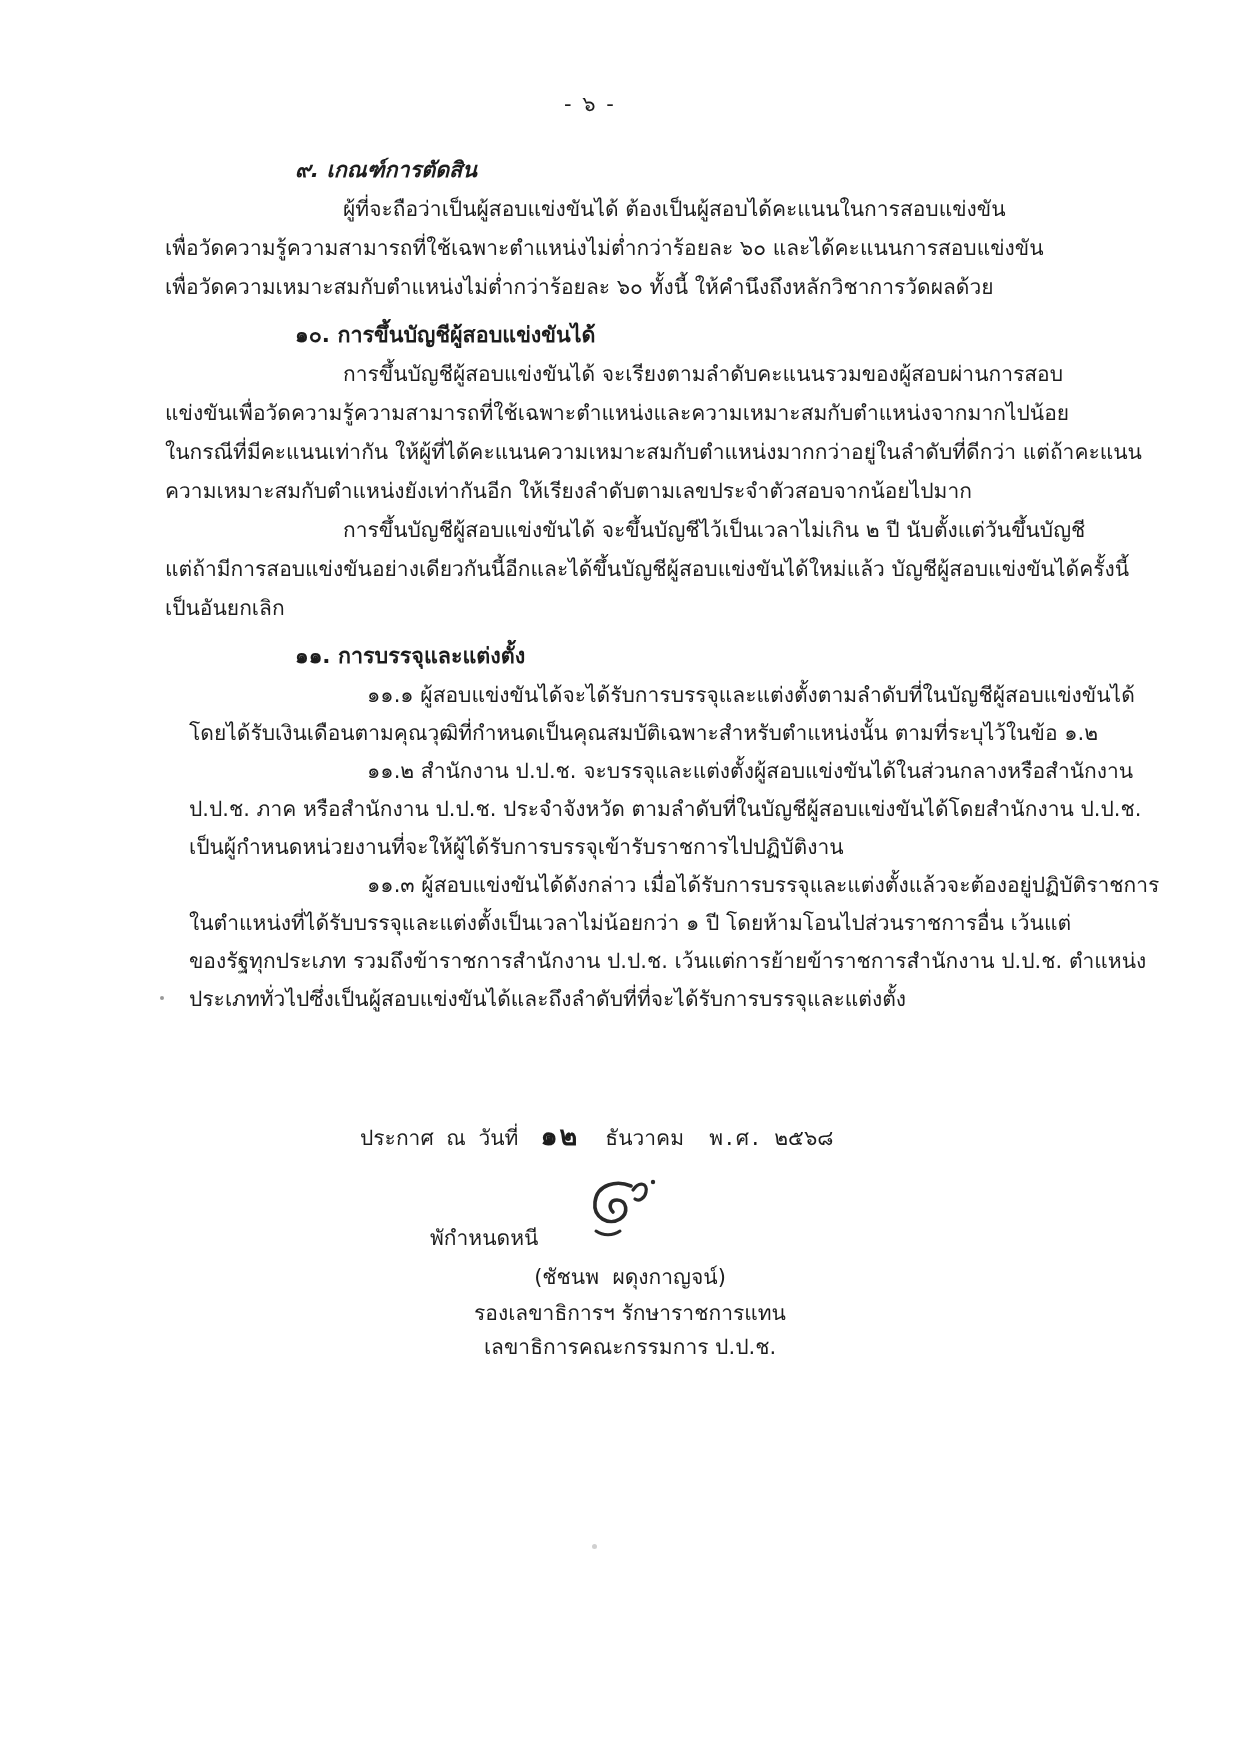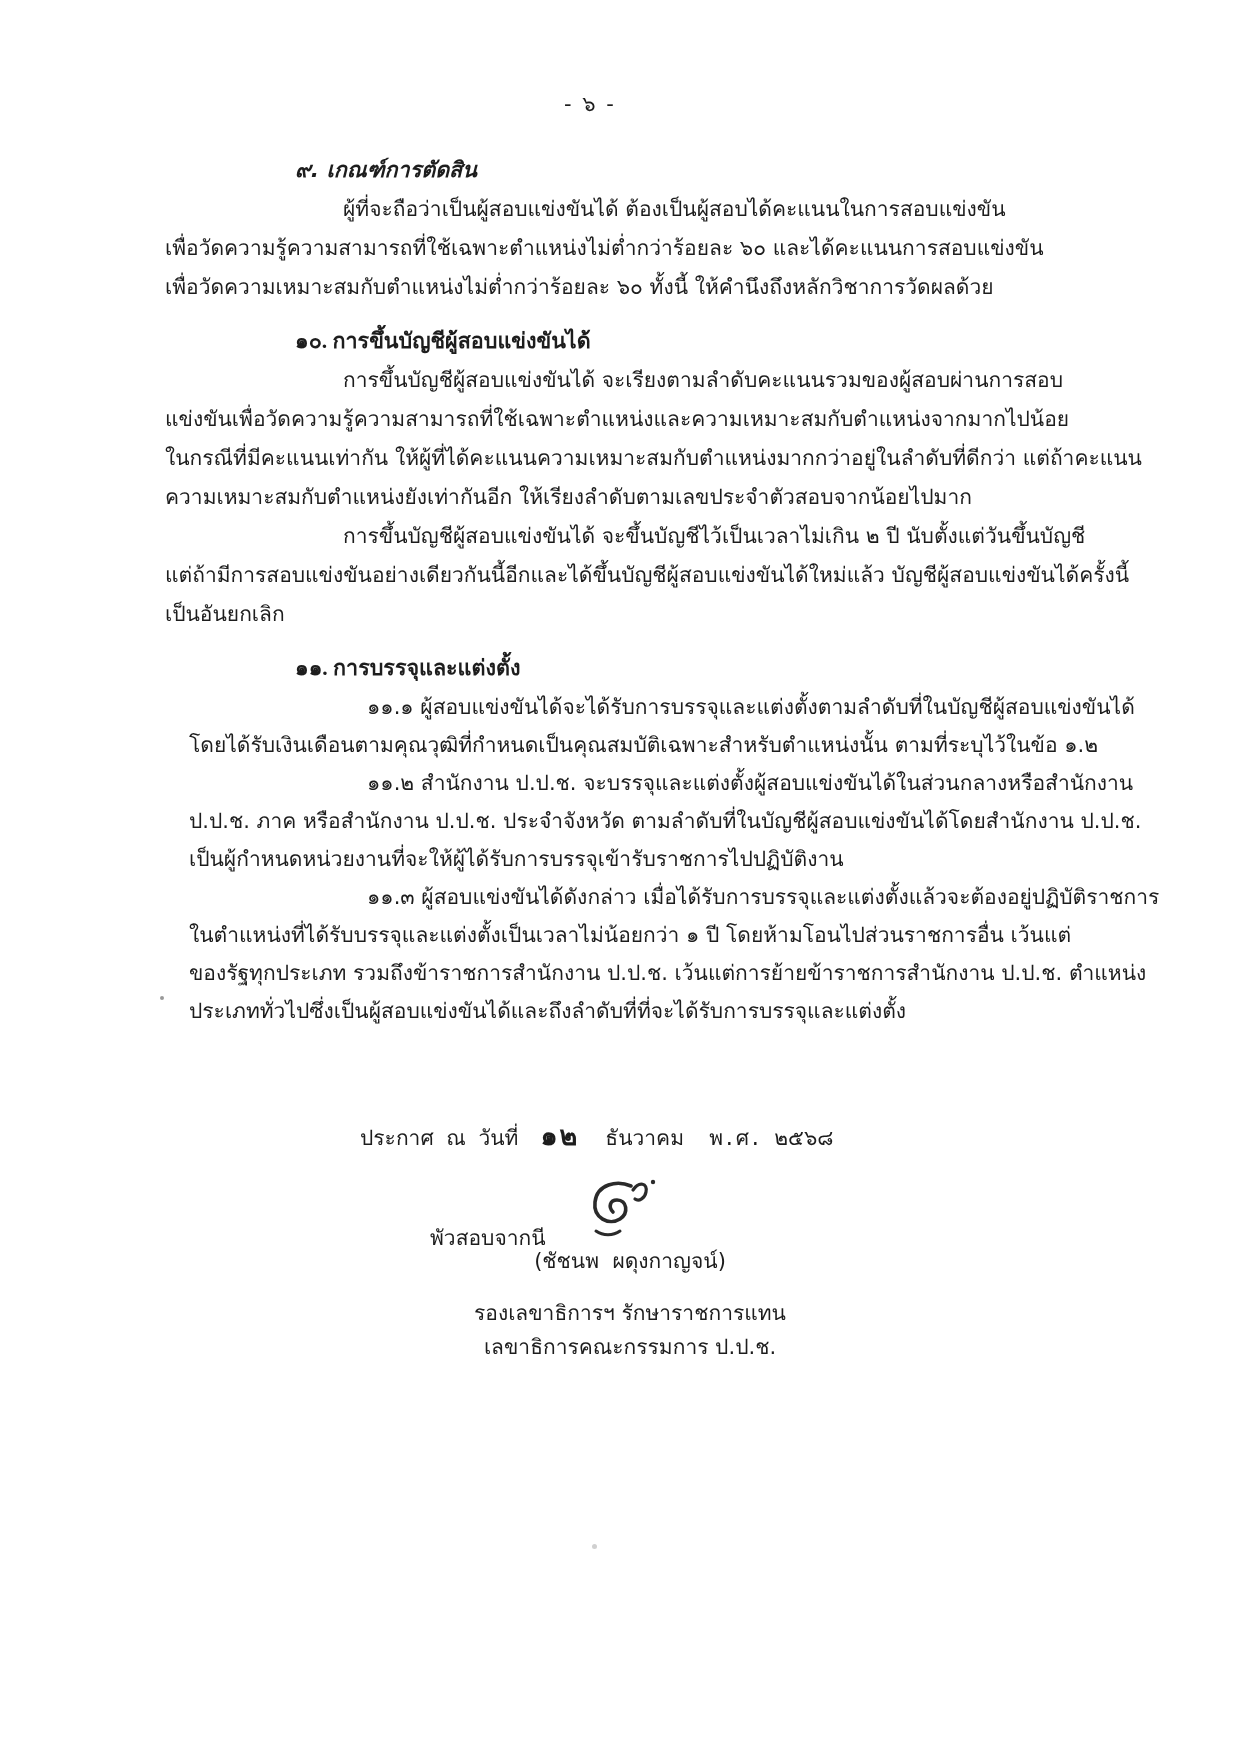--- a/index.html
+++ b/index.html
@@ -23,21 +23,21 @@
     line-height:28px;
     letter-spacing:2px;
   }
   .heading{
     font-weight:700;
     font-size:21.5px;
     line-height:40px;
     padding-left:130px;
     white-space:nowrap;
   }
-  .h-gap{margin-top:14px;font-family:Liberation Serif, serif;}
+  .h-gap{margin-top:8px;}
   .h-first{margin-top:32px;font-style:italic;}
   .line{
     font-size:21px;
     line-height:39px;
     white-space:nowrap;
   }
   .sec11 .line{line-height:38px;margin-left:24px;}
   .line.indent{padding-left:178px;}
   .closing{
     position:absolute;
@@ -69,21 +69,21 @@
     left:418px;top:58px;
   }
   .sig-center{
     position:absolute;
     left:40px;
     width:850px;
     text-align:center;
     line-height:34px;
     white-space:pre;
   }
-  .sig-name{top:126px;}
+  .sig-name{top:142px;}
   .sig-pos1{top:178px;}
   .sig-pos2{top:212px;}
   .artifact{
     position:absolute;
     border-radius:50%;
     background:#777;
   }
   .artifact.a1{left:160px;top:996px;width:4px;height:4px;opacity:.75;}
   .artifact.a2{left:592px;top:1544px;width:5px;height:5px;opacity:.35;}
 </style>
@@ -119,21 +119,21 @@
       <div class="line indent">๑๑.๓ ผู้สอบแข่งขันได้ดังกล่าว เมื่อได้รับการบรรจุและแต่งตั้งแล้วจะต้องอยู่ปฏิบัติราชการ</div>
       <div class="line">ในตำแหน่งที่ได้รับบรรจุและแต่งตั้งเป็นเวลาไม่น้อยกว่า ๑ ปี โดยห้ามโอนไปส่วนราชการอื่น เว้นแต่</div>
       <div class="line">ของรัฐทุกประเภท รวมถึงข้าราชการสำนักงาน ป.ป.ช. เว้นแต่การย้ายข้าราชการสำนักงาน ป.ป.ช. ตำแหน่ง</div>
       <div class="line">ประเภททั่วไปซึ่งเป็นผู้สอบแข่งขันได้และถึงลำดับที่ที่จะได้รับการบรรจุและแต่งตั้ง</div>
     </div>
   </div>
 
   <div class="closing">
     <div class="date-line"><span>ประกาศ ณ วันที่</span><span class="hand-day">๑๒</span><span>ธันวาคม  พ.ศ. ๒๕๖๘</span></div>
 
-    <div class="sig-rank">พัวสอบจากนี</div>
+    <div class="sig-rank">พักำหนดหนี</div>
 
     <svg class="sig-mark" width="90" height="78" viewBox="0 0 90 78" fill="none" xmlns="http://www.w3.org/2000/svg">
       <path d="M48 10 C34 4, 14 8, 12 26 C10 42, 26 50, 37 43 C46 37, 44 24, 34 24 C27 24, 25 31, 30 36" stroke="#2a2a2a" stroke-width="3.6" stroke-linecap="round" fill="none"></path>
       <path d="M50 14 C56 5, 65 7, 63 16 C62 22, 56 26, 52 23" stroke="#2a2a2a" stroke-width="3.2" stroke-linecap="round" fill="none"></path>
       <path d="M13 55 C20 60, 30 60, 37 55" stroke="#2a2a2a" stroke-width="3" stroke-linecap="round" fill="none"></path>
       <circle cx="70" cy="6" r="2.2" fill="#2a2a2a"></circle>
     </svg>
 
     <div class="sig-center sig-name">(ชัชนพ  ผดุงกาญจน์)</div>
     <div class="sig-center sig-pos1">รองเลขาธิการฯ รักษาราชการแทน</div>

